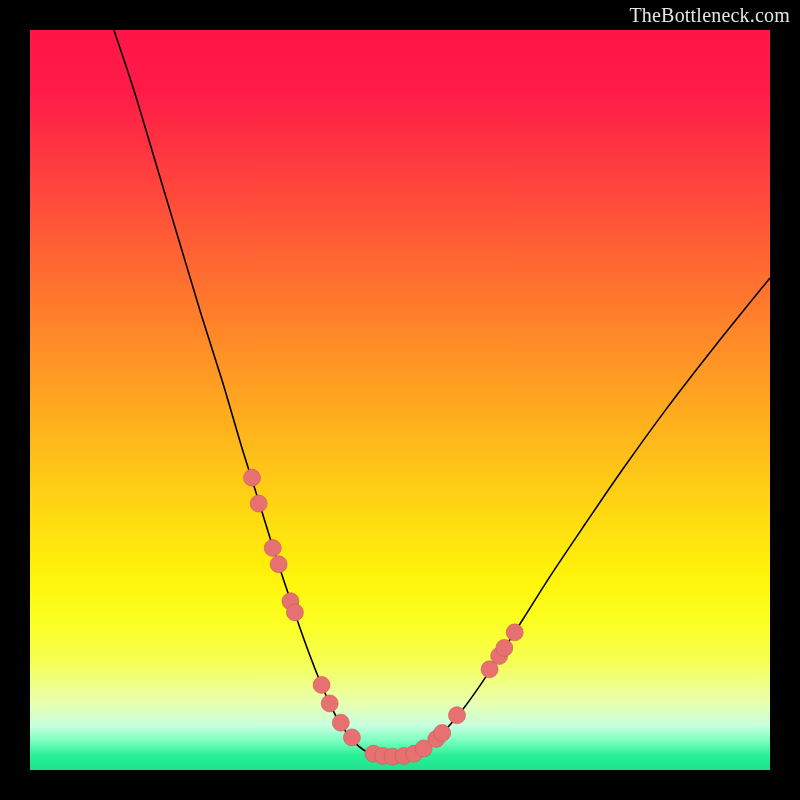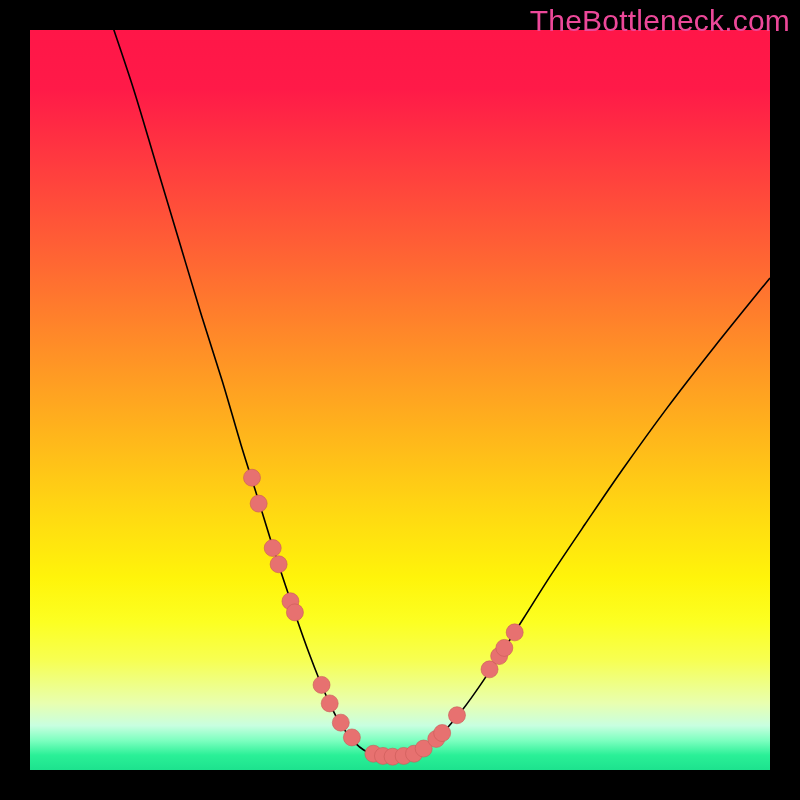--- a/index.html
+++ b/index.html
@@ -45,25 +45,26 @@
       #c8ffe0 94%,
       #7dffc0 96%,
       #2af097 98%,
       #1de28e 100%
     );
   }
   .watermark {
     position: absolute;
     top: 4px;
     right: 10px;
-    color: #ec4899;
-    font-size: 30px;
+    color: #e5e5e5;
+    font-size: 20px;
     letter-spacing: 0.2px;
     font-weight: 500;
     z-index: 10;
+    font-family: Liberation Serif, serif;
   }
   svg.curve {
     position: absolute;
     left: 0; top: 0;
     width: 100%;
     height: 100%;
     overflow: visible;
   }
   .curve path.line {
     fill: none;

